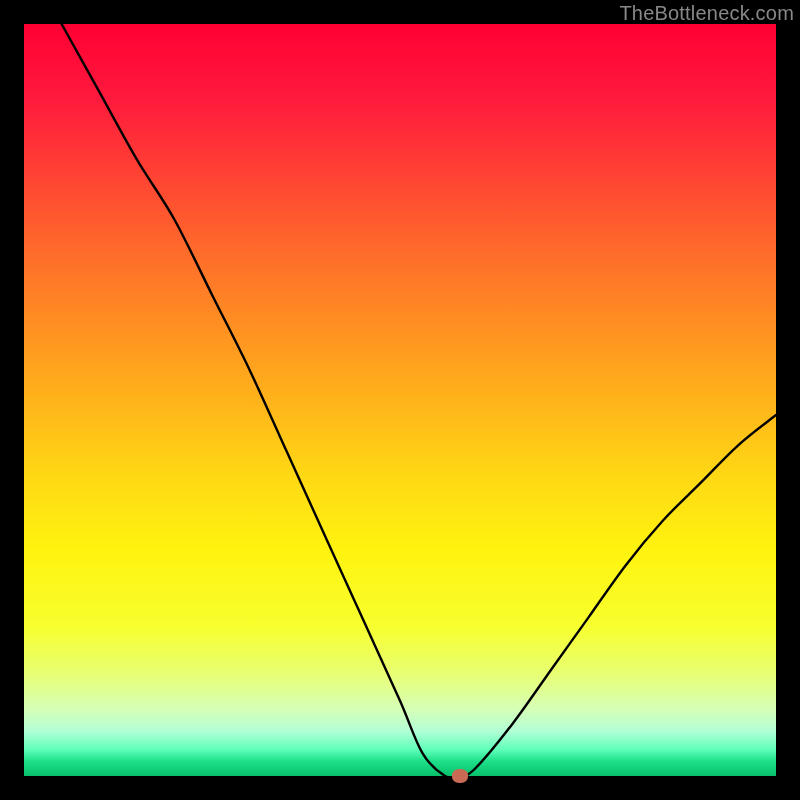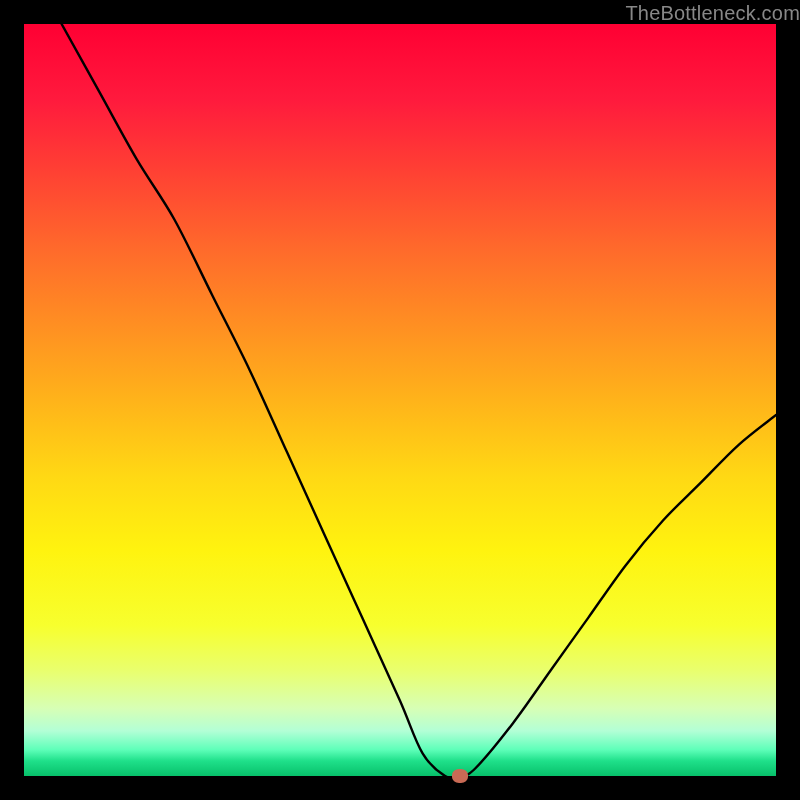--- a/index.html
+++ b/index.html
@@ -38,21 +38,21 @@
       #e9ff6e 86%,
       #d7ffb5 91%,
       #b3ffd6 94%,
       #5effb9 96.5%,
       #1fe08a 98%,
       #07c06a 100%);
   }
   .watermark {
     position: absolute;
     top: 2px;
-    right: 0;
+    right: 6px;
     color: #888;
     font-size: 20px;
     font-weight: 500;
     letter-spacing: 0.2px;
     user-select: none;
   }
   svg.curve {
     position: absolute;
     top: 0;
     left: 0;

